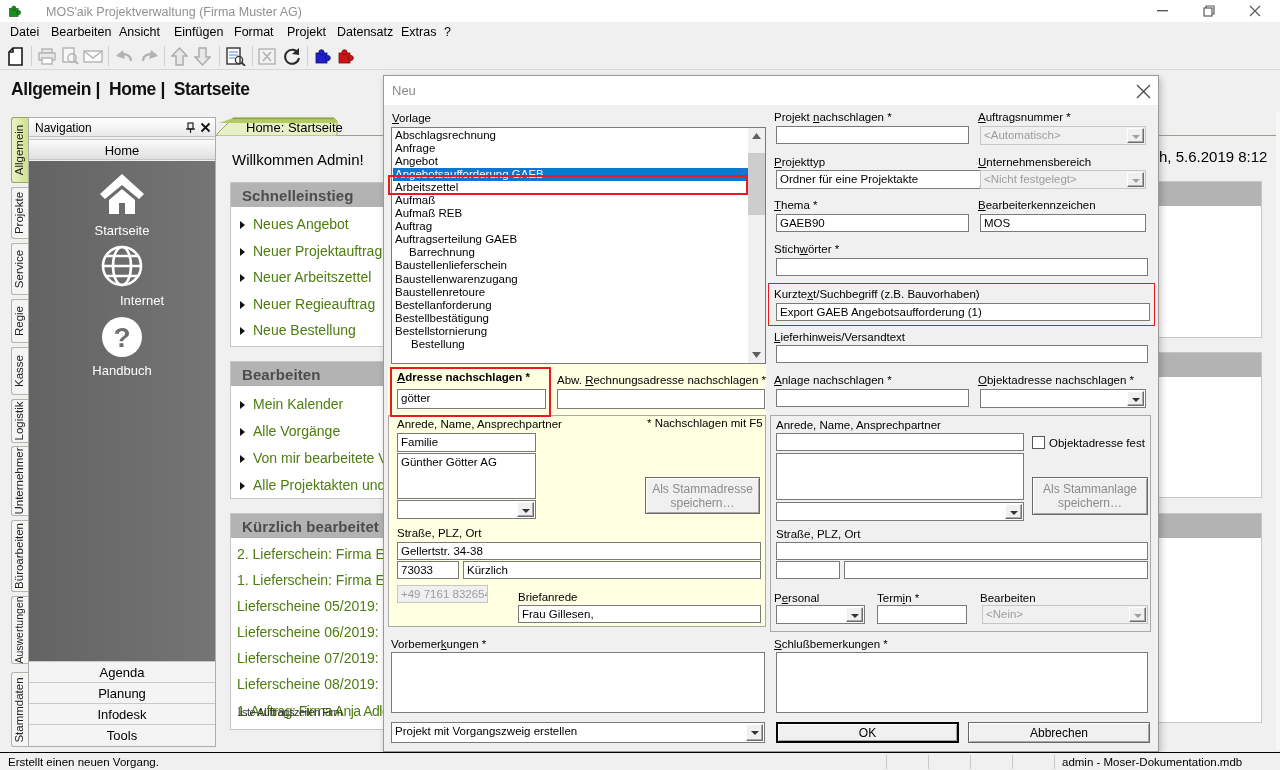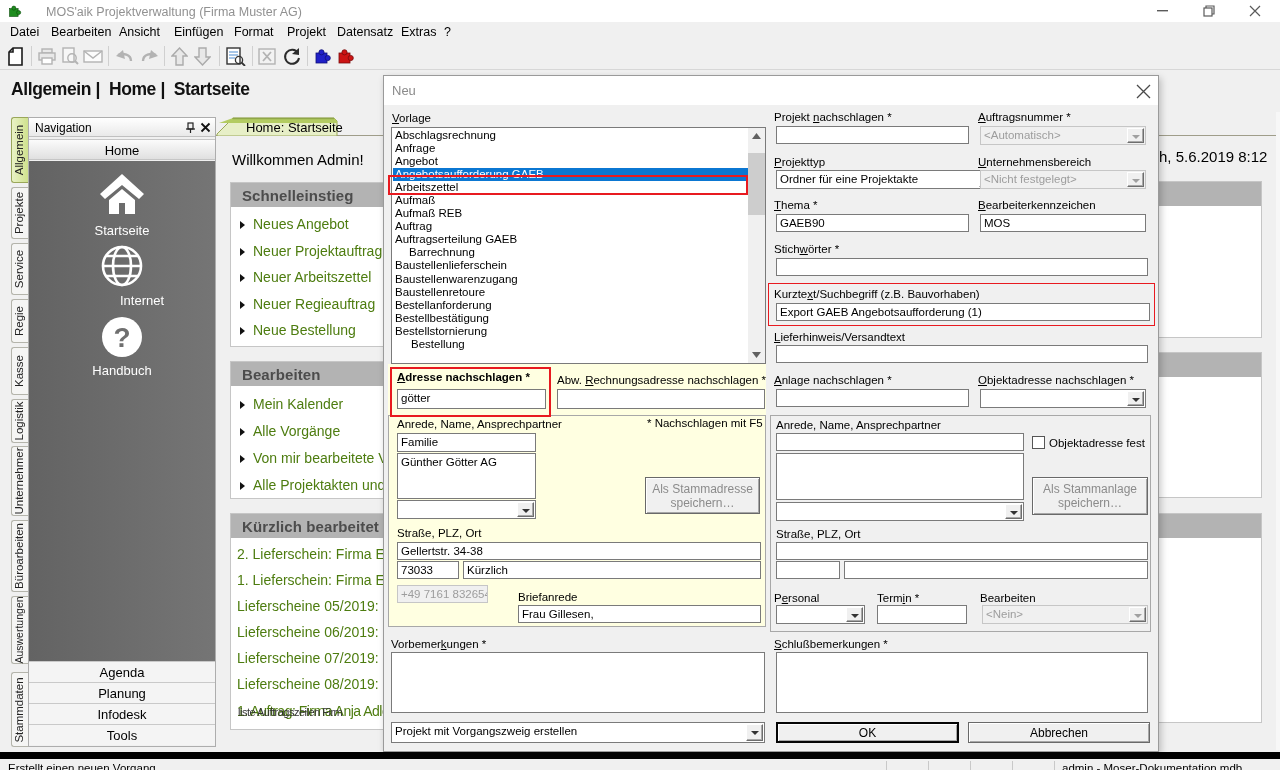--- a/index.html
+++ b/index.html
@@ -41,21 +41,21 @@
   .combo { position:absolute; background:#fff; border:1px solid #7a7a7a; font-size:11.5px; }
   .combo .ctext { position:absolute; left:3px; top:2px; white-space:nowrap; }
   .cbtn { position:absolute; right:1px; top:1px; bottom:1px; width:17px; background:#f0f0f0; border:1px solid #fff; border-right-color:#6d6d6d; border-bottom-color:#6d6d6d; box-shadow:inset -1px -1px 0 #a9a9a9; }
   .cbtn:after { content:""; position:absolute; left:4px; top:6px; width:0; height:0; border-left:4px solid transparent; border-right:4px solid transparent; border-top:4px solid #333; }
   .combo.dis { background:#f0f0f0; border-color:#c6c6c6; color:#9d9d9d; }
   .combo.dis .cbtn:after { border-top-color:#a0a0a0; }
   .redbox { position:absolute; border:2px solid #e81a20; }
   .btn3d { position:absolute; background:#f0f0f0; border:1px solid #696969; box-shadow:inset 1px 1px 0 #ffffff, inset -1px -1px 0 #a7a7a7; text-align:center; font-size:12px; }
   .grpbox { position:absolute; border:1px solid #a8a8a8; }
   
-  #statusbar { left:0; top:752px; width:1280px; height:18px; background:#f0f0f0; border-top:7px solid #000000; font-size:11.5px; }
+  #statusbar { left:0; top:752px; width:1280px; height:18px; background:#f0f0f0; border-top:1px solid #000000; font-size:11.5px; }
   .scell { position:absolute; top:2px; width:1px; height:14px; background:#c9c9c9; }
 </style></head>
 <body>
 
 <div class="abs" id="titlebar"></div>
 <div class="abs" id="titletxt">MOS'aik Projektverwaltung (Firma Muster AG)</div>
 <svg class="abs" style="left:8px;top:4px;" width="14" height="14" viewBox="0 0 18 18">
     <g fill="#1e8c1e" stroke="#0c4d0c" stroke-width="0.8">
       <rect x="2" y="6" width="11" height="10"></rect>
       <circle cx="7.5" cy="5.3" r="2.6"></circle>

